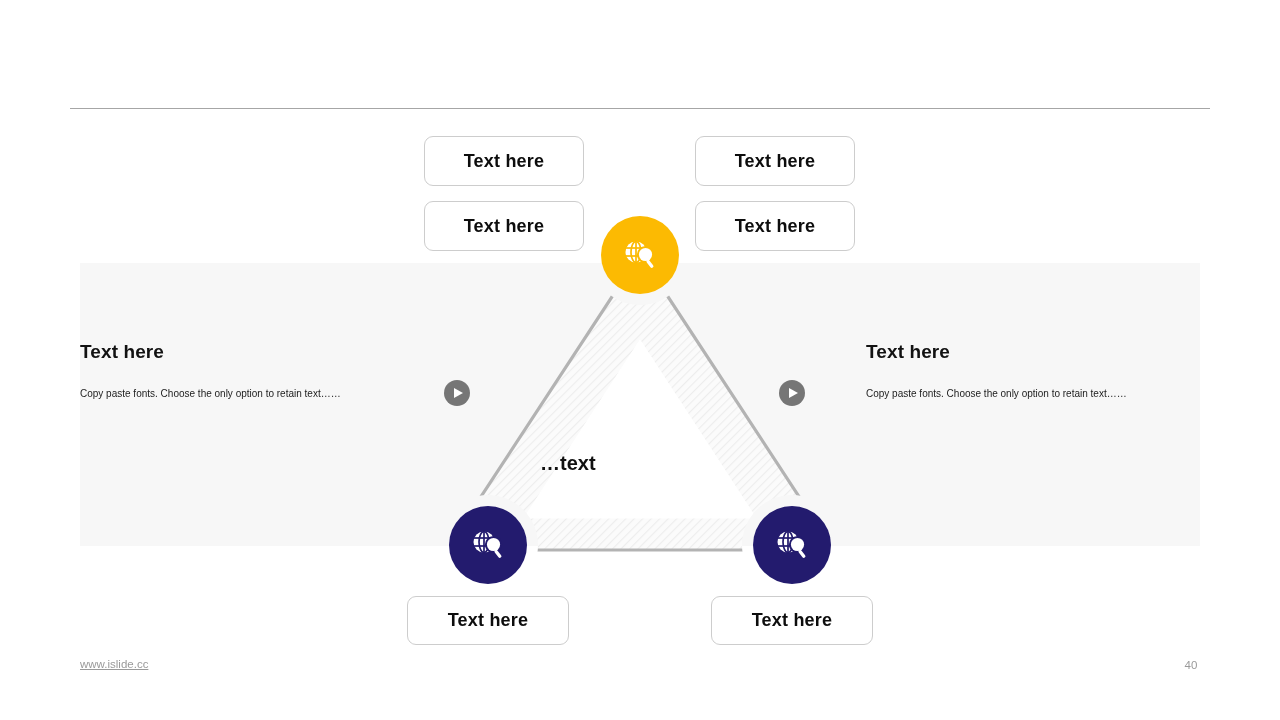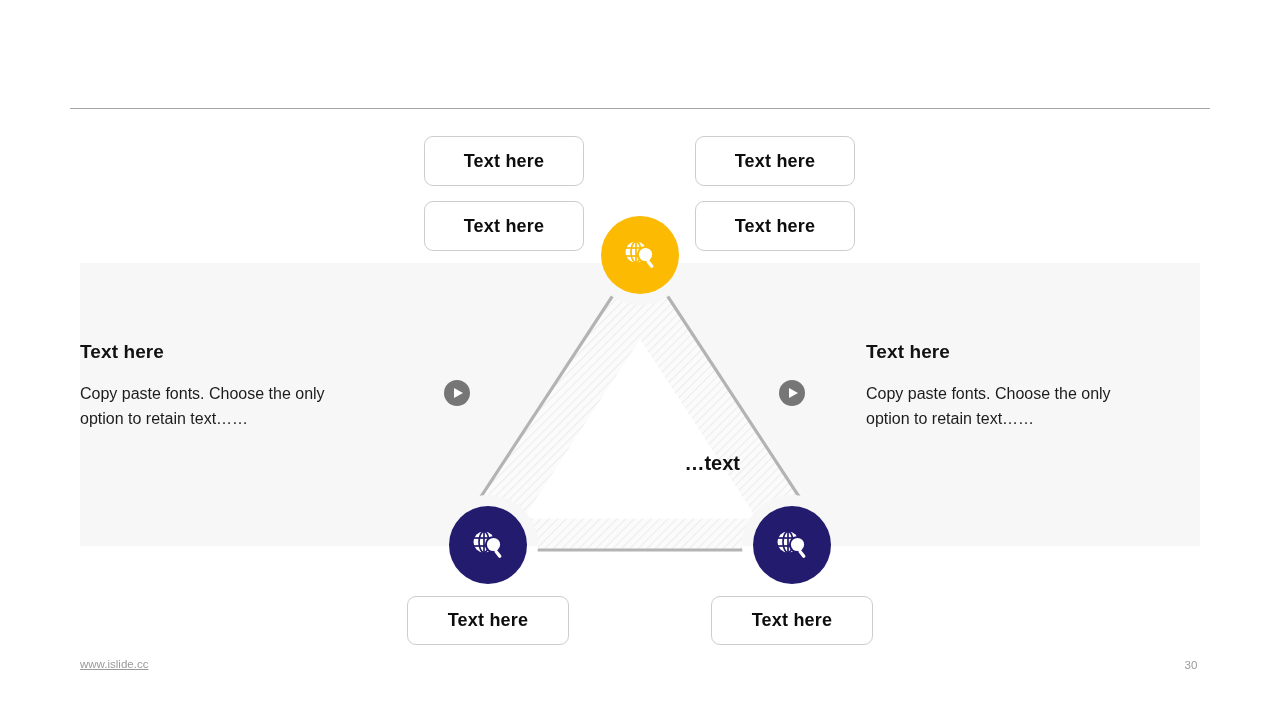--- a/index.html
+++ b/index.html
@@ -93,21 +93,21 @@
   .side.right { left: 866px; top: 341px; }
   .side h3 {
     margin: 0 0 18px 0;
     font-size: 19px;
     font-weight: bold;
     color: #121212;
     letter-spacing: .1px;
   }
   .side p {
     margin: 0;
-    font-size: 16px;
+    font-size: 10px;
     line-height: 25px;
     color: #1c1c1c;
     width: 292px;
   }
 
   
   .play {
     position: absolute;
     width: 26px;
     height: 26px;
@@ -126,21 +126,21 @@
     border-top: 5.5px solid transparent;
     border-bottom: 5.5px solid transparent;
   }
 
   
   .center-text {
     position: absolute;
     left: 540px;
     top: 452px;
     width: 200px;
-    text-align: right;
+    text-align: left;
     font-size: 20px;
     font-weight: bold;
     color: #111111;
   }
 
   
   .footer-url {
     position: absolute;
     left: 80px;
     top: 658px;
@@ -263,13 +263,13 @@
   <h3>Text here</h3>
   <p>Copy paste fonts. Choose the only option to retain text……</p>
 </div>
 
 <div class="side right">
   <h3>Text here</h3>
   <p>Copy paste fonts. Choose the only option to retain text……</p>
 </div>
 
 <div class="footer-url">www.islide.cc</div>
-<div class="footer-page">30</div>
+<div class="footer-page">40</div>
 
 </body></html>

